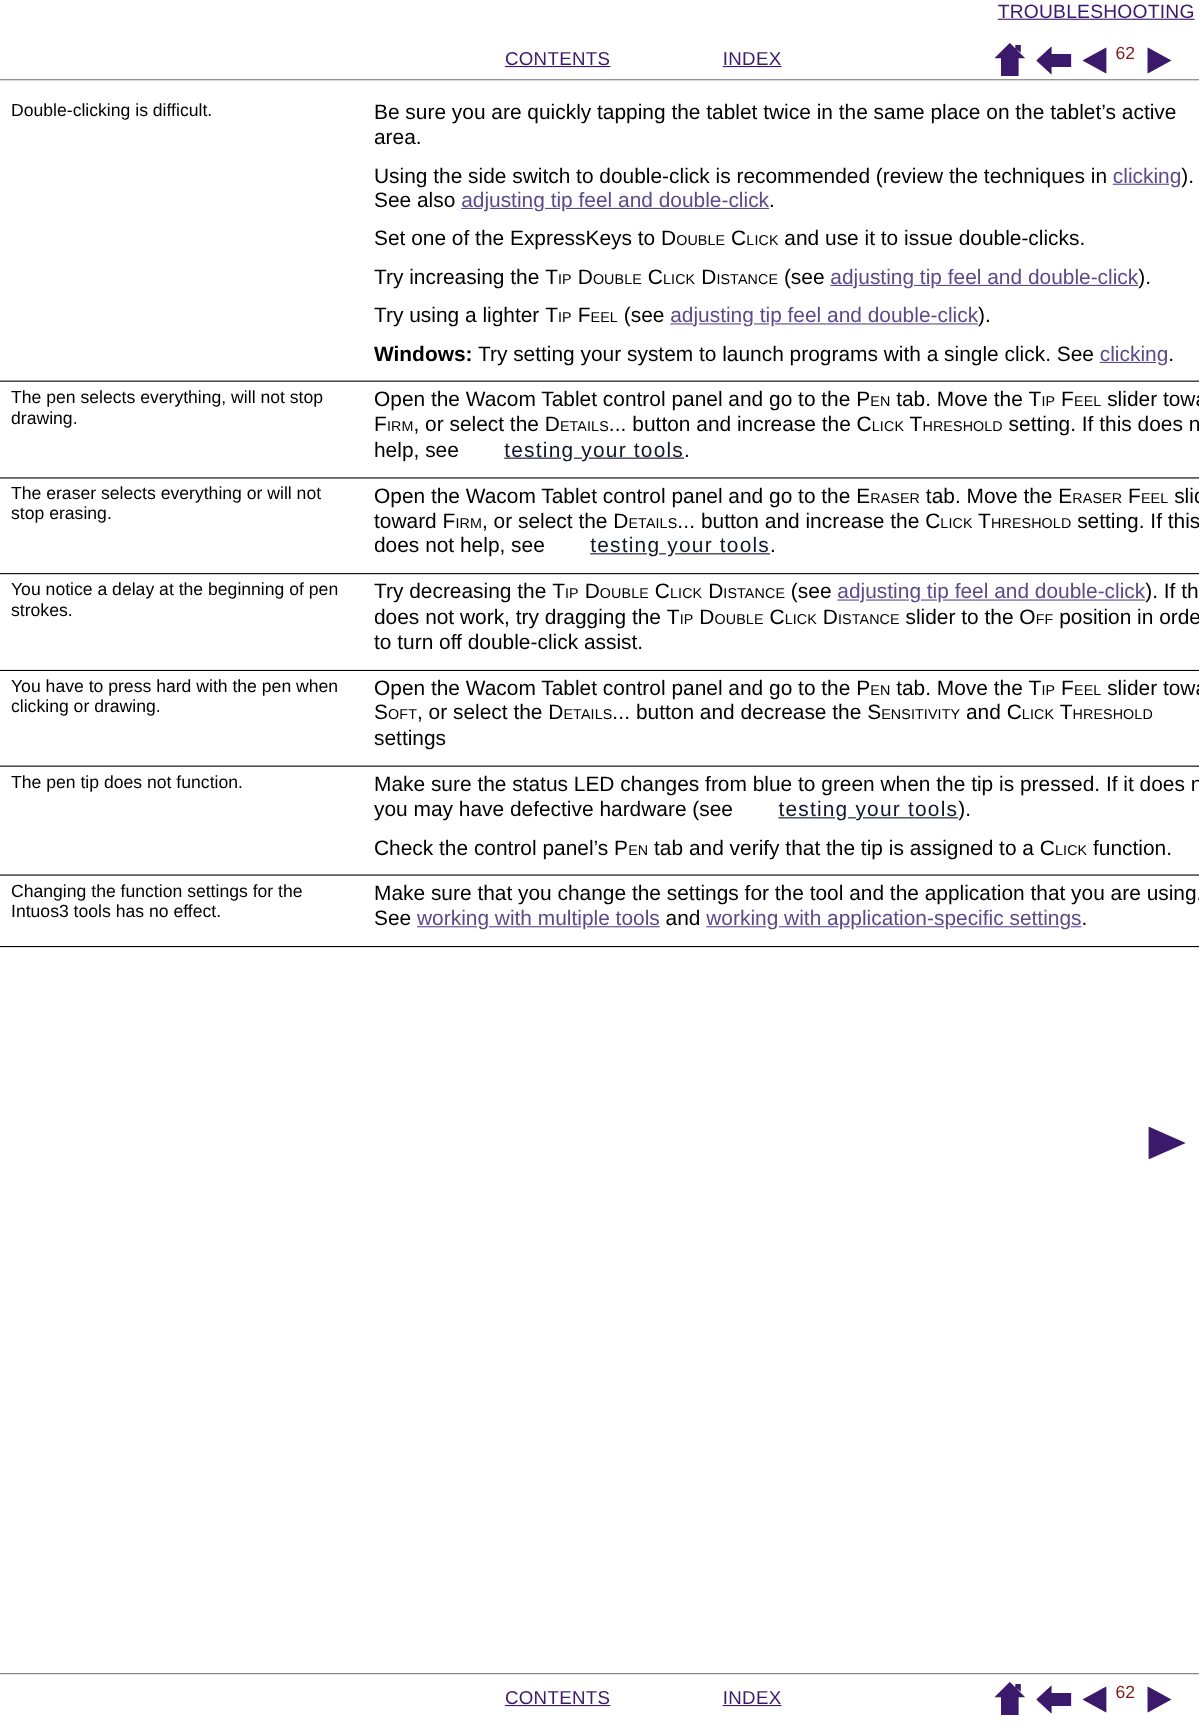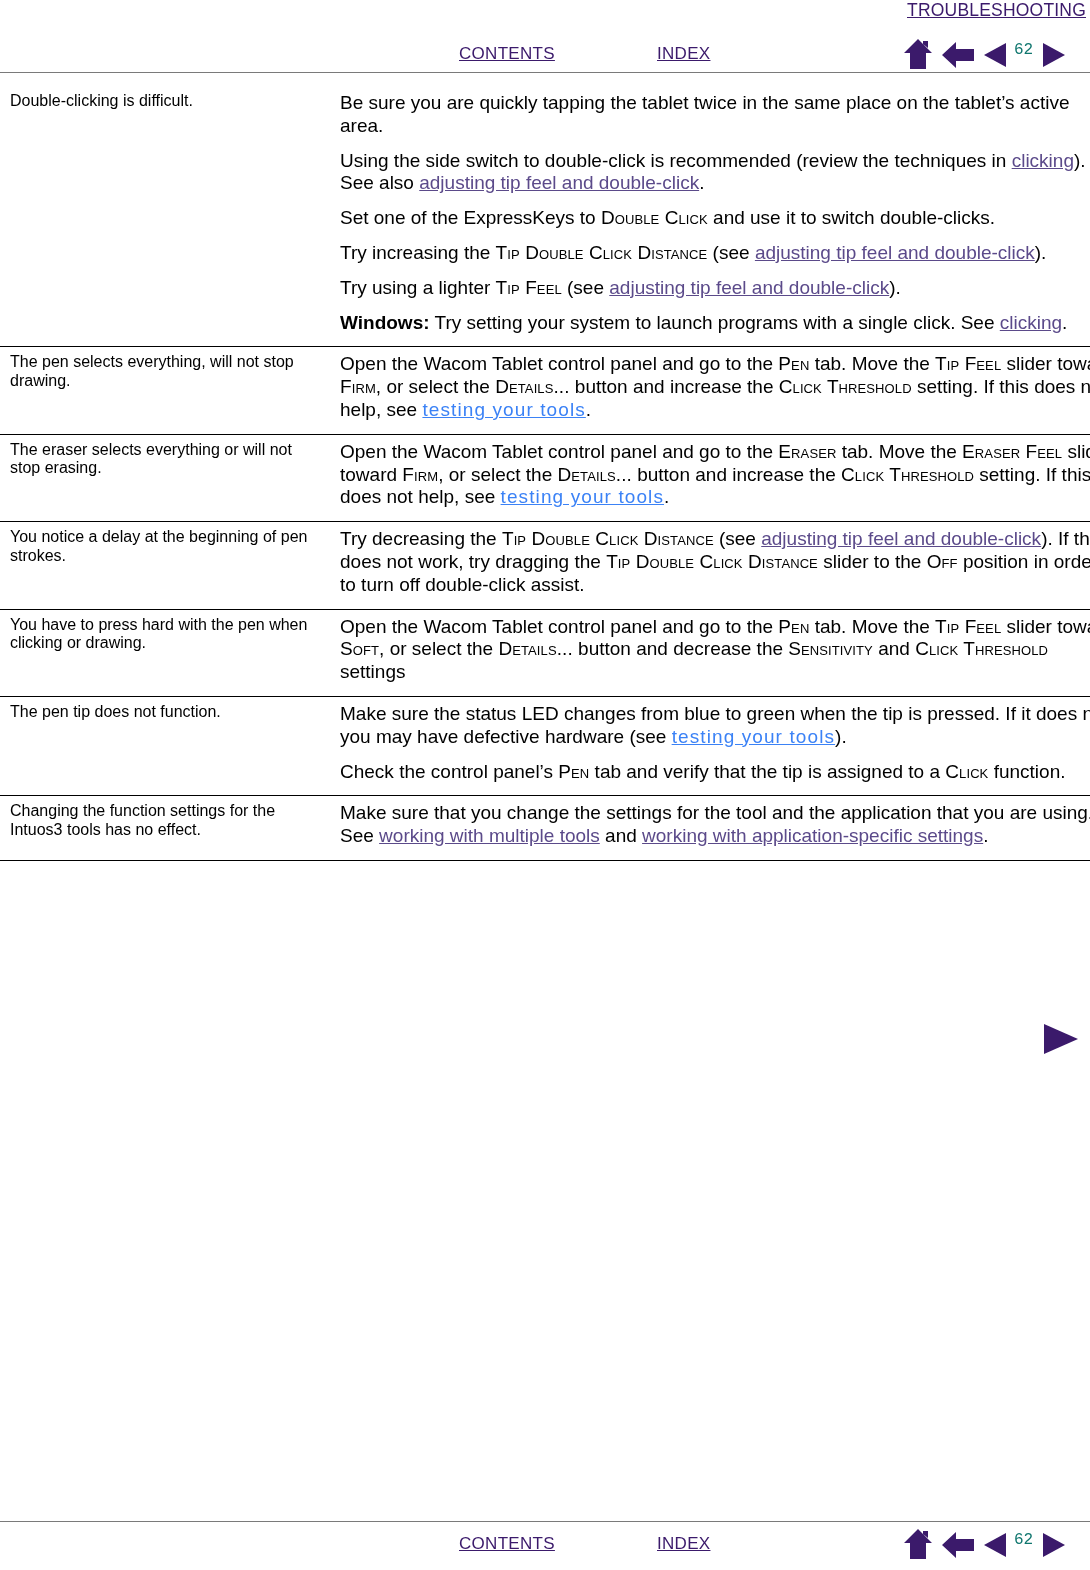--- a/index.html
+++ b/index.html
@@ -80,21 +80,21 @@
   }
   .nav-cluster.footer-nav { top: 1528px; left: 900px; }
 
   .nav-item {
     position: absolute;
     cursor: pointer;
   }
   .ico-home { left: 4px; top: 1px; }
   .ico-back { left: 42px; top: 4px; }
   .ico-prev { left: 84px; top: 5px; }
-  .pg-num   { left: 114px; top: 3px; font-size: 16px; color: #0f766e; font-family: Liberation Mono, monospace; }
+  .pg-num   { left: 114px; top: 3px; font-size: 16px; color: #7f1d1d; }
   .ico-next { left: 143px; top: 5px; }
 
   .rule {
     position: absolute;
     left: 0;
     width: 1090px;
     height: 1px;
     background: #7a7a7a;
   }
   .rule-header { top: 72px; }
@@ -134,24 +134,25 @@
     font-variant: small-caps;
     letter-spacing: 0.1px;
   }
   .lnk {
     color: #5b4a8a;
     text-decoration: underline;
     cursor: pointer;
     text-align: center;
   }
   .lnk-wide {
-    color: #3b82f6;
+    color: #0f172a;
     text-decoration: underline;
     letter-spacing: 1.1px;
     cursor: pointer;
+    margin-left: 36px;
   }
   .bold { font-weight: bold; }
 
   
   .next-page-arrow {
     position: absolute;
     left: 1044px;
     top: 1024px;
     cursor: pointer;
   }
@@ -210,21 +211,21 @@
 
 <table class="tbl">
   <tbody id="table-body">
       <tr>
         <td class="col-issue">
           <div class="issue-text">Double-clicking is difficult.</div>
         </td>
         <td class="col-fix fix">
           <p><span>Be sure you are quickly tapping the tablet twice in the same place on the tablet’s active area.</span></p>
           <p><span>Using the side switch to double-click is recommended (review the techniques in </span><span class="lnk">clicking</span><span>).  See also </span><span class="lnk">adjusting tip feel and double-click</span><span>.</span></p>
-          <p><span>Set one of the ExpressKeys to </span><span class="sc">Double Click</span><span> and use it to switch double-clicks.</span></p>
+          <p><span>Set one of the ExpressKeys to </span><span class="sc">Double Click</span><span> and use it to issue double-clicks.</span></p>
           <p><span>Try increasing the </span><span class="sc">Tip Double Click Distance</span><span> (see </span><span class="lnk">adjusting tip feel and double-click</span><span>).</span></p>
           <p><span>Try using a lighter </span><span class="sc">Tip Feel</span><span> (see </span><span class="lnk">adjusting tip feel and double-click</span><span>).</span></p>
           <p><span class="bold">Windows:</span><span> Try setting your system to launch programs with a single click.  See </span><span class="lnk">clicking</span><span>.</span></p>
         </td>
       </tr>
       <tr>
         <td class="col-issue">
           <div class="issue-text">The pen selects everything, will not stop drawing.</div>
         </td>
         <td class="col-fix fix">

